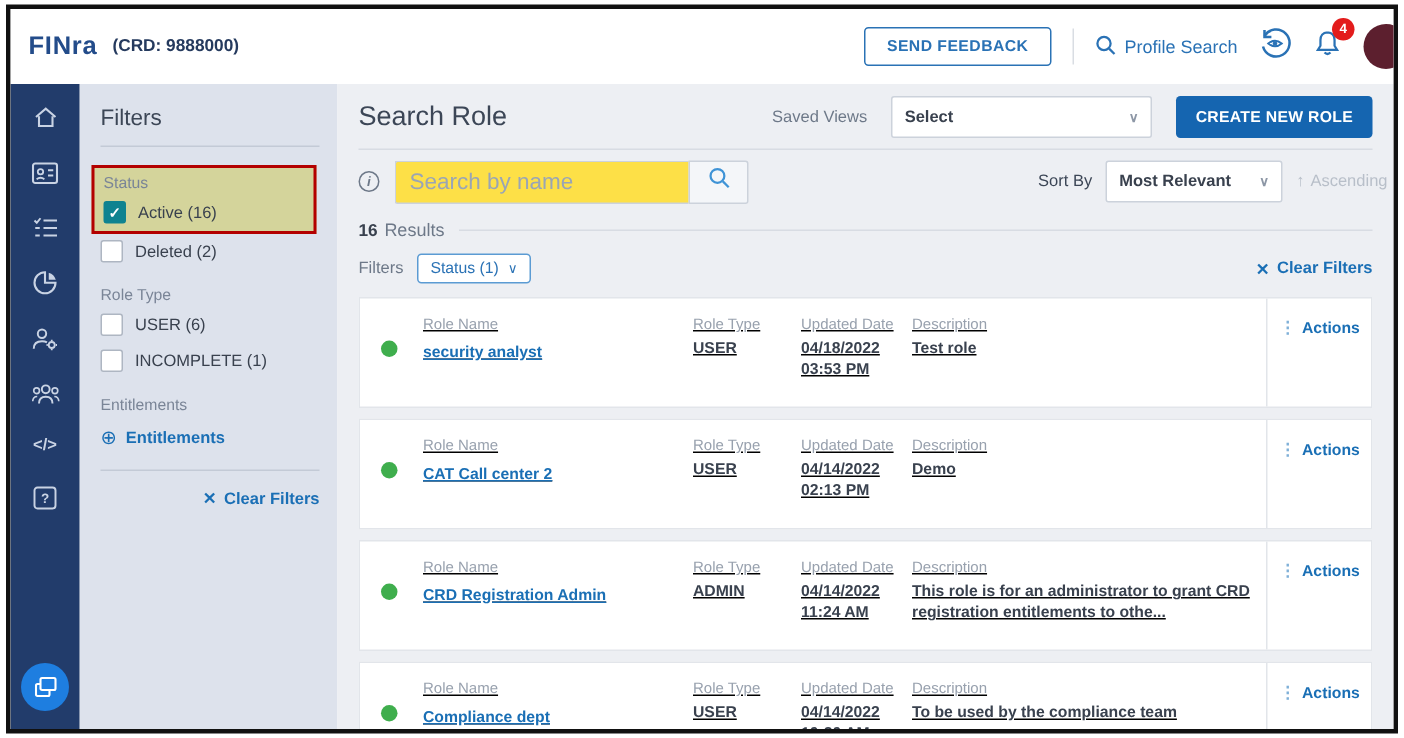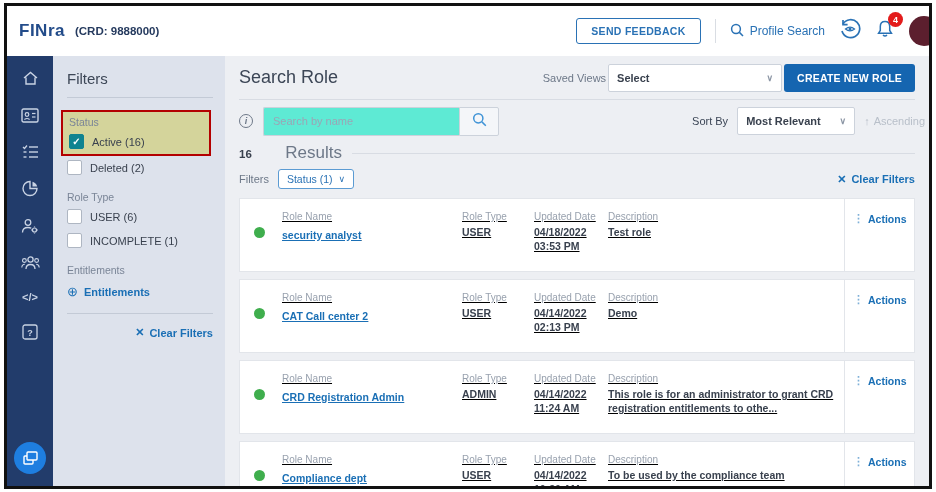--- a/index.html
+++ b/index.html
@@ -38,40 +38,40 @@
   .chk.checked { background:#0f8390; border-color:#0f8390; color:#fff; font-size:10px; font-weight:700; }
   .sect { margin-top:16px; }
   .ent-link { display:flex; align-items:center; gap:6px; color:#1a6fb5; font-weight:700; font-size:11px; margin-top:8px; cursor:pointer; }
   .clear-row { display:flex; justify-content:flex-end; margin-top:14px; border-top:1px solid #c3cad6; padding-top:12px; }
   .clear-link { color:#1a6fb5; font-weight:700; font-size:11px; cursor:pointer; display:flex; gap:5px; align-items:center; }
 
   
   .main { flex:1; background:#edeff3; padding:0 14px; overflow:hidden; display:flex; flex-direction:column; }
   .mhead { height:44px; display:flex; align-items:center; border-bottom:1px solid #d8dce3; flex:0 0 auto; }
   .mtitle { font-size:18px; color:#3c4656; font-weight:400; }
-  .mhead-right { margin-left:auto; display:flex; align-items:center; gap:2px; }
+  .mhead-right { margin-left:auto; display:flex; align-items:center; gap:16px; }
   .sv-label { font-size:11px; color:#6d7888; }
   .selectbox { background:#fff; border:1px solid #ccd2db; border-radius:2px; width:174px; height:28px; display:flex; align-items:center; padding:0 8px; font-size:11px; font-weight:700; color:#39414e; cursor:pointer; }
   .selectbox .chev { margin-left:auto; color:#8d97a6; font-size:9px; }
   .btn-primary { background:#1565b0; color:#fff; border:none; font-size:10.5px; font-weight:700; padding:8px 13px; border-radius:3px; letter-spacing:.2px; cursor:pointer; }
 
   .searchrow { height:42px; display:flex; align-items:center; gap:10px; flex:0 0 auto; }
   .info-circle { width:14px; height:14px; border:1.4px solid #6d7888; border-radius:50%; color:#6d7888; font-size:9px; font-weight:700; display:flex; align-items:center; justify-content:center; font-style:italic; }
   .search-wrap { display:flex; }
-  .search-input { width:196px; height:29px; border:1px solid #ccd2db; border-right:none; border-radius:2px 0 0 2px; padding:0 9px; font-size:11px; color:#39414e; background:#5eead4; }
+  .search-input { width:196px; height:29px; border:1px solid #ccd2db; border-right:none; border-radius:2px 0 0 2px; padding:0 9px; font-size:15px; color:#39414e; background:#fde047; }
   .search-input::placeholder { color:#9aa5b5; }
   .search-btn { width:40px; height:29px; background:#f4f6f9; border:1px solid #ccd2db; border-radius:0 2px 2px 0; display:flex; align-items:center; justify-content:center; cursor:pointer; }
   .sortgrp { margin-left:auto; display:flex; align-items:center; gap:9px; }
   .sort-label { font-size:11px; color:#3c4656; }
   .sort-select { width:118px; }
   .asc { color:#b8bfc9; font-size:11px; display:flex; gap:4px; align-items:center; margin-right:-10px; white-space:nowrap; }
 
   .resultsrow { height:22px; display:flex; align-items:center; gap:10px; flex:0 0 auto; }
   .res-count { font-size:11.5px; font-weight:700; color:#39414e; }
-  .res-label { font-size:17px; color:#6d7888;margin-left:29px; }
+  .res-label { font-size:12px; color:#6d7888; }
   .res-line { flex:1; height:1px; background:#d8dce3; }
 
   .chipsrow { height:30px; display:flex; align-items:center; gap:9px; flex:0 0 auto; }
   .chips-label { font-size:11px; color:#6d7888; }
   .chip { border:1px solid #5b9bd3; border-radius:3px; background:#fff; color:#2a72b5; font-size:10.5px; padding:3px 8px; display:flex; align-items:center; gap:6px; cursor:pointer; }
   .chipsrow .clear-link { margin-left:auto; }
 
   .cards { flex:1; overflow:hidden; padding-top:4px;text-decoration:underline; }
   .card { position:relative; background:#fff; border:1px solid #e2e5ea; margin-bottom:7px; height:74px; display:grid; grid-template-columns:30px 180px 72px 74px 1fr; padding:12px 76px 0 12px; }
   .dot { width:11px; height:11px; border-radius:50%; background:#3fae4d; margin-top:16px; margin-left:2px; }

